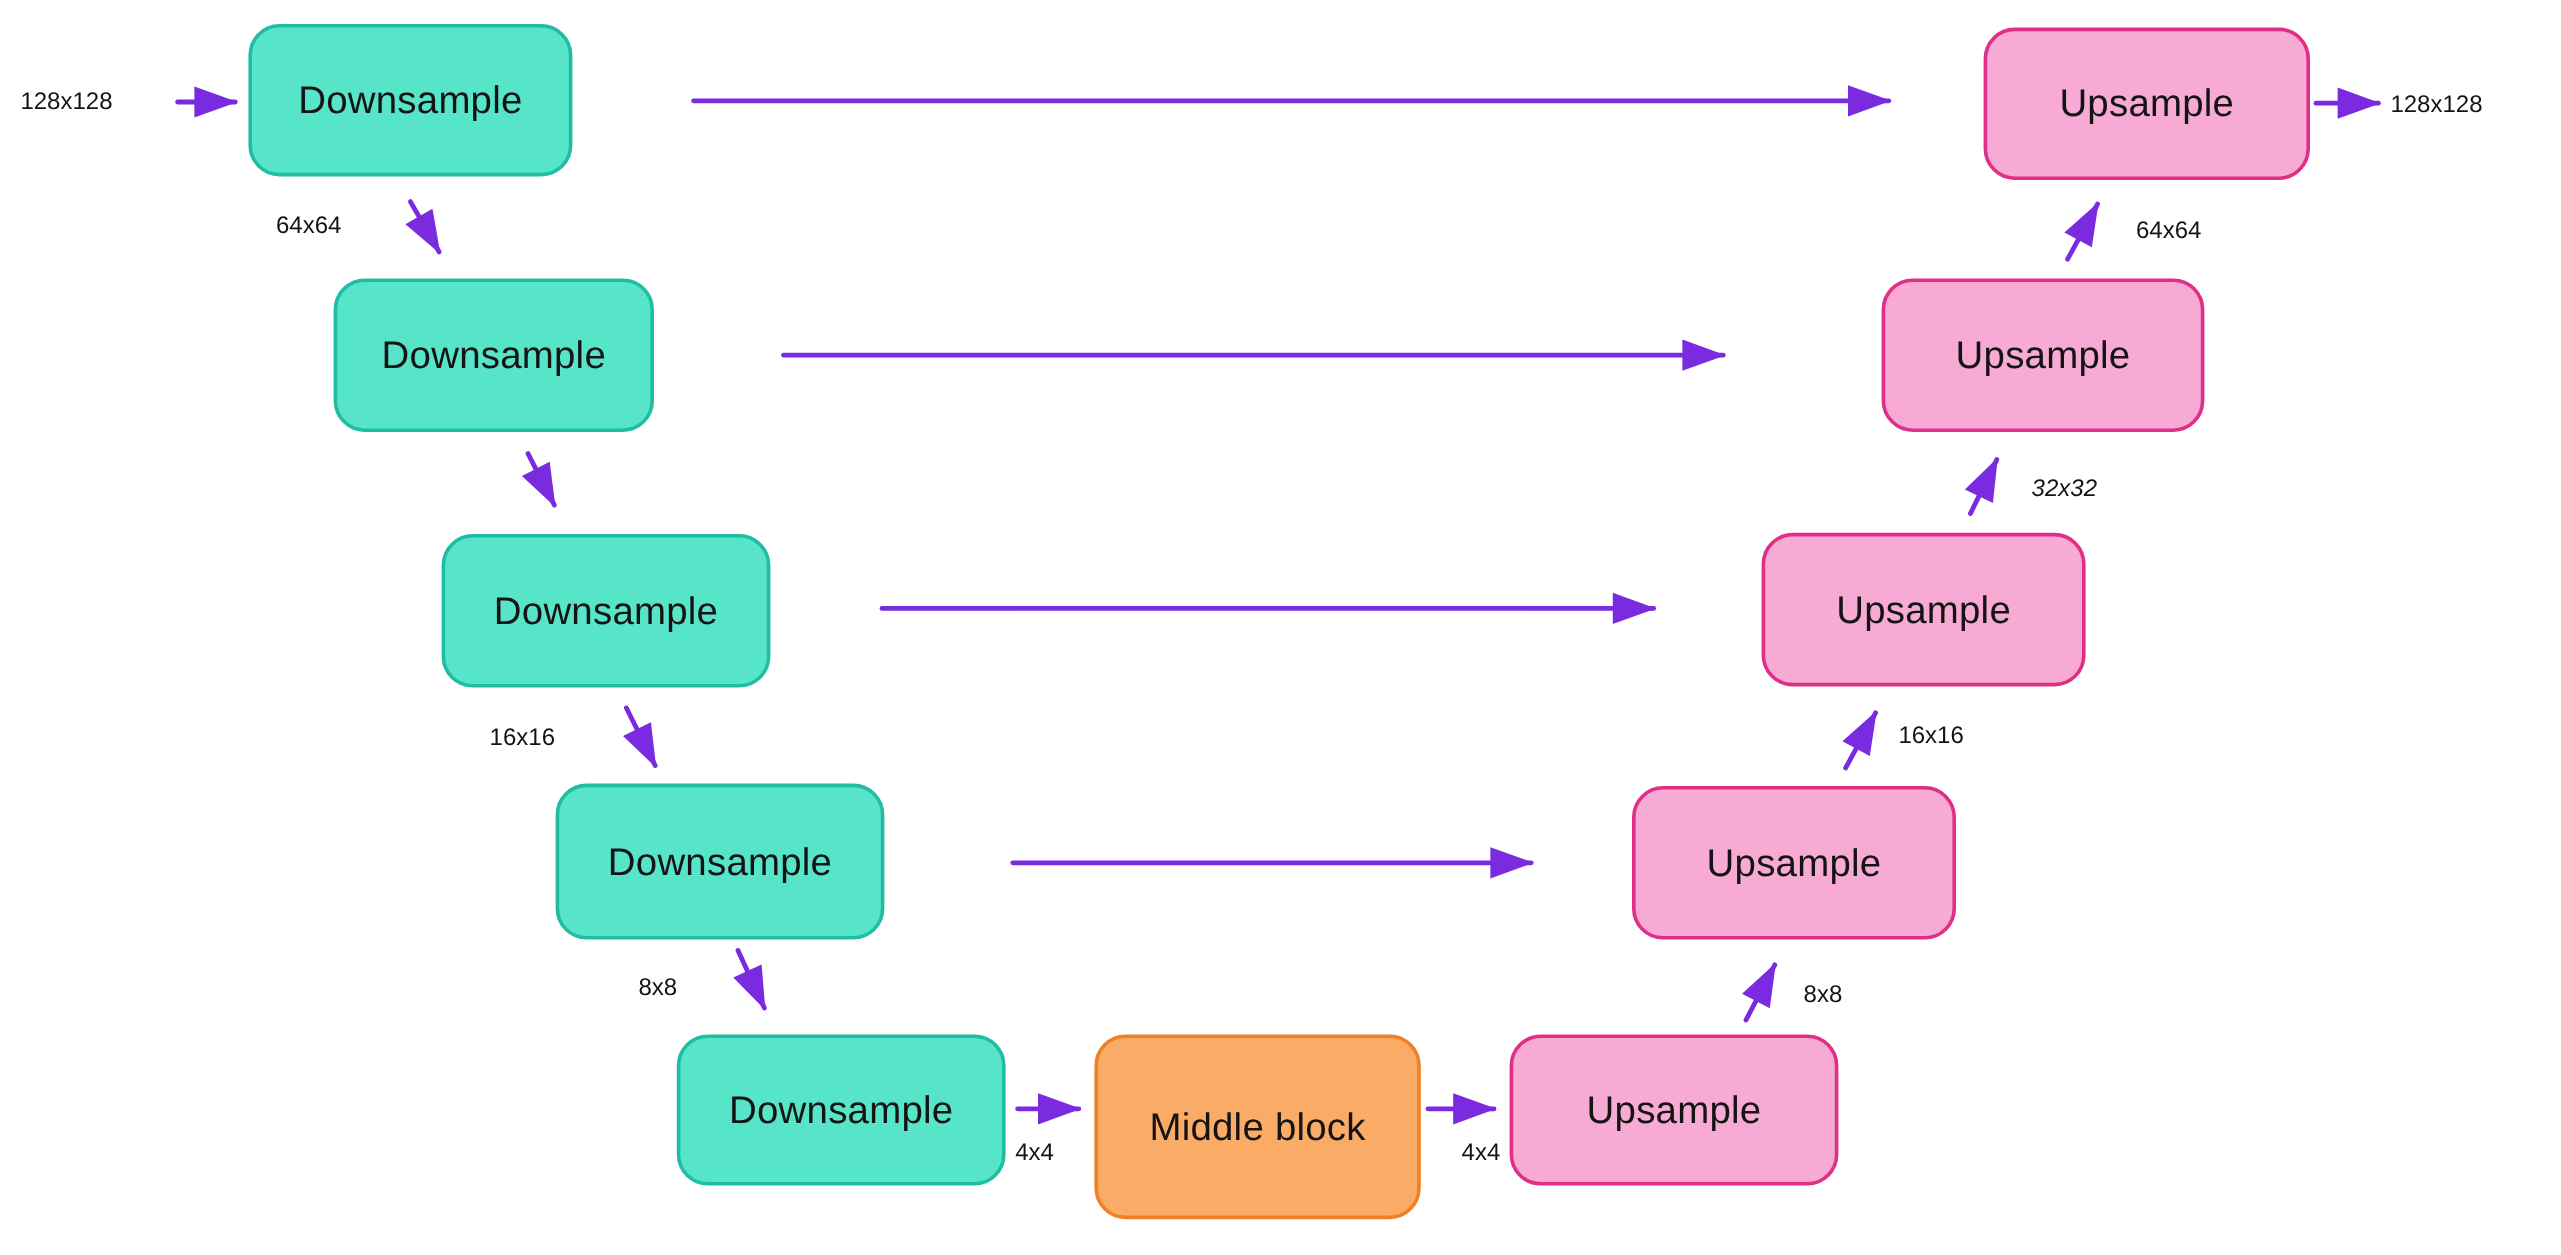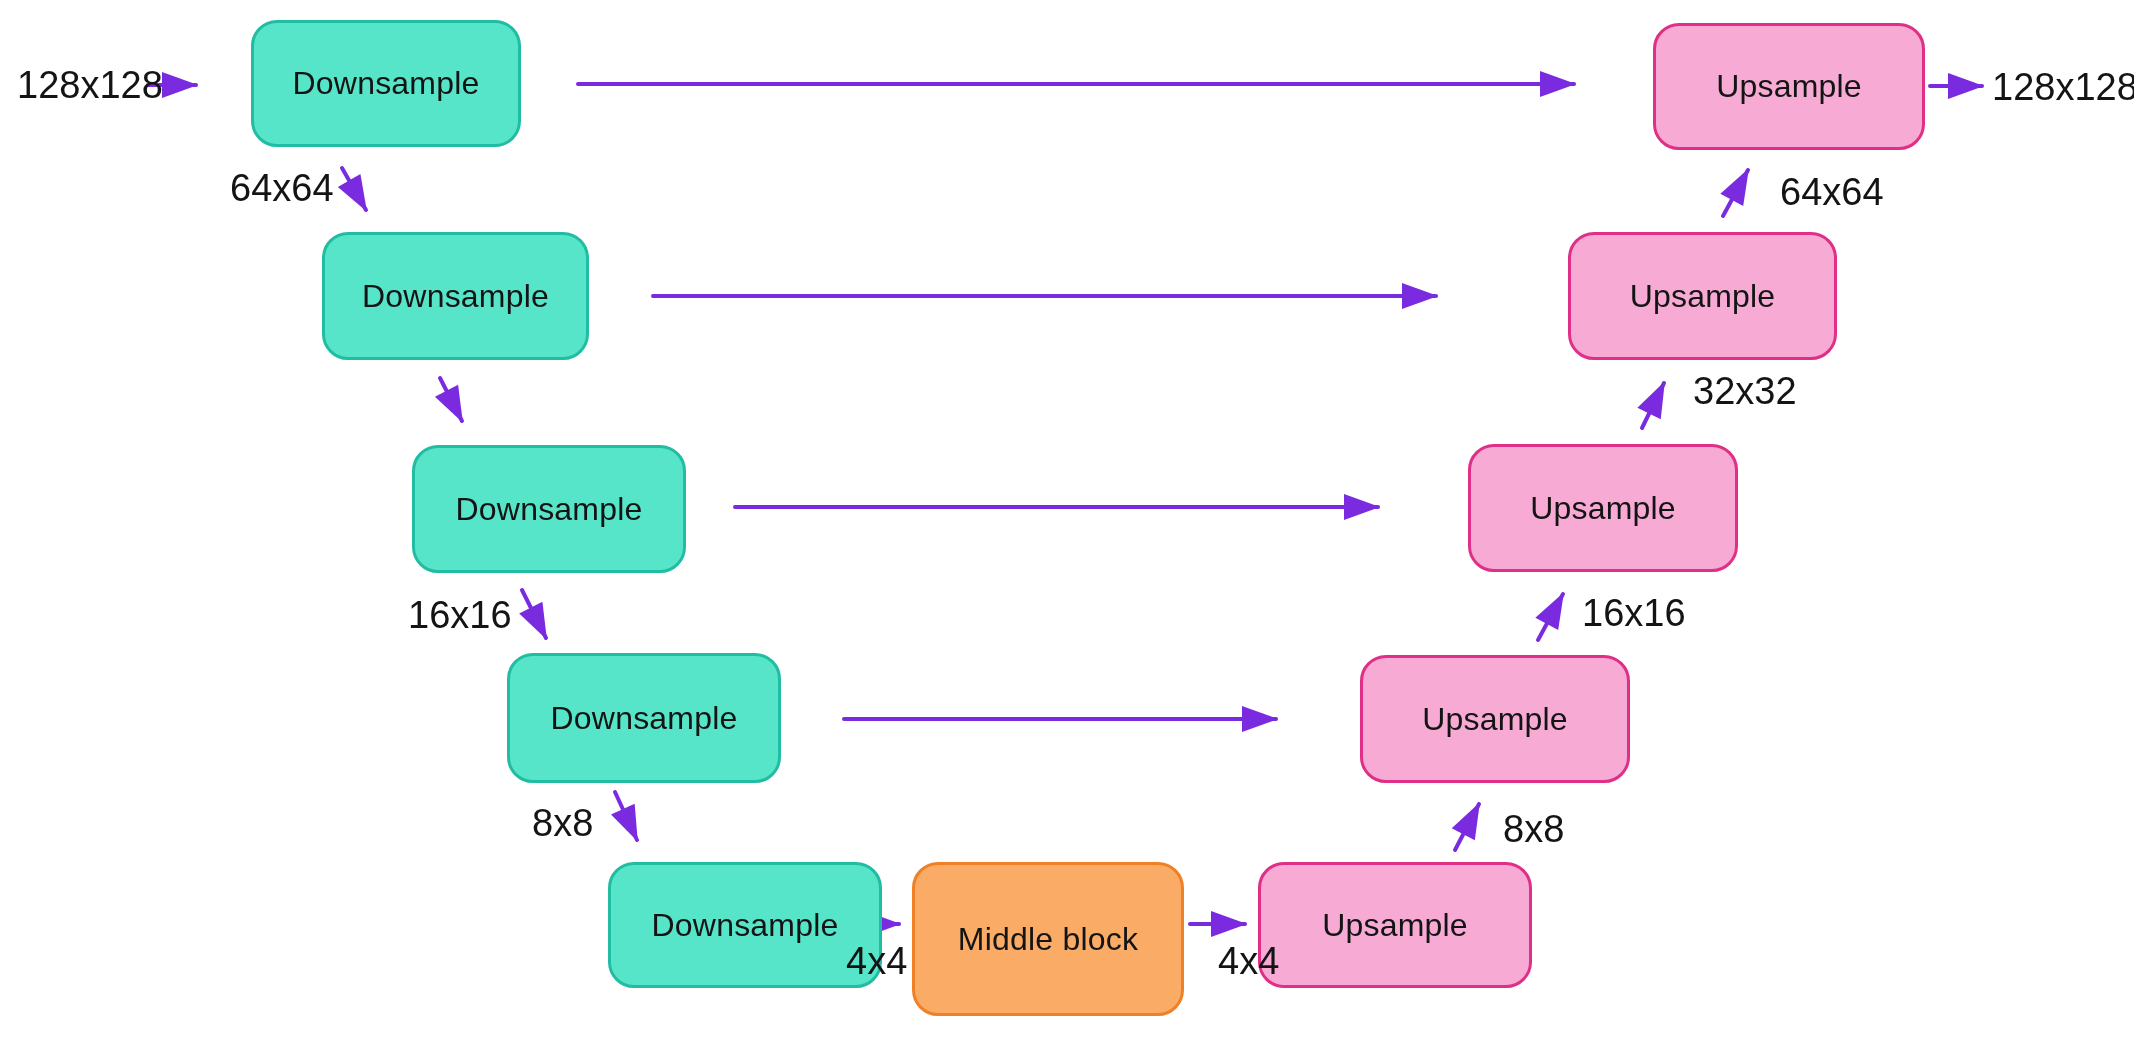--- a/index.html
+++ b/index.html
@@ -14,26 +14,26 @@
   .node{
     position:absolute;
     display:flex;align-items:center;justify-content:center;
     box-sizing:border-box;
     border:3px solid;
     border-radius:26px;
     font-size:32px;
     letter-spacing:0.2px;
     color:var(--text,#141414);
   }
-  .node.down{background:var(--downsample-fill,#57E5C9);border-color:var(--downsample-border,#21BDA3);margin-left:44px;}
+  .node.down{background:var(--downsample-fill,#57E5C9);border-color:var(--downsample-border,#21BDA3);}
   .node.mid{background:var(--middle-fill,#FAAC66);border-color:var(--middle-border,#EF8026);}
   .node.up{background:var(--upsample-fill,#F7ABD4);border-color:var(--upsample-border,#DF2F87);}
   .size-label{
     position:absolute;
-    font-size:38px;
+    font-size:20px;
     line-height:34px;
     white-space:nowrap;
     color:var(--text,#141414);
   }
   svg.edges{position:absolute;left:0;top:0;width:2134px;height:1046px;pointer-events:none;}
   svg.edges line{stroke:var(--arrow,#7A2BE0);stroke-width:4;stroke-linecap:round;}
   svg.edges .head{fill:var(--arrow,#7A2BE0);}
 </style>
 </head>
 <body>
@@ -106,17 +106,17 @@
   </div>
 
   <span class="size-label" style="left:17px;top:68px;">128x128</span>
   <span class="size-label" style="left:230px;top:171px;">64x64</span>
   <span class="size-label" style="left:408px;top:598px;">16x16</span>
   <span class="size-label" style="left:532px;top:806px;">8x8</span>
   <span class="size-label" style="left:846px;top:944px;">4x4</span>
   <span class="size-label" style="left:1218px;top:944px;">4x4</span>
   <span class="size-label" style="left:1503px;top:812px;">8x8</span>
   <span class="size-label" style="left:1582px;top:596px;">16x16</span>
-  <span class="size-label" style="left:1693px;top:374px;">32x32</span>
+  <span class="size-label" style="left:1693px;top:390px;font-style:italic;">32x32</span>
   <span class="size-label" style="left:1780px;top:175px;">64x64</span>
   <span class="size-label" style="left:1992px;top:70px;">128x128</span>
 
 </div>
 
 </body></html>

